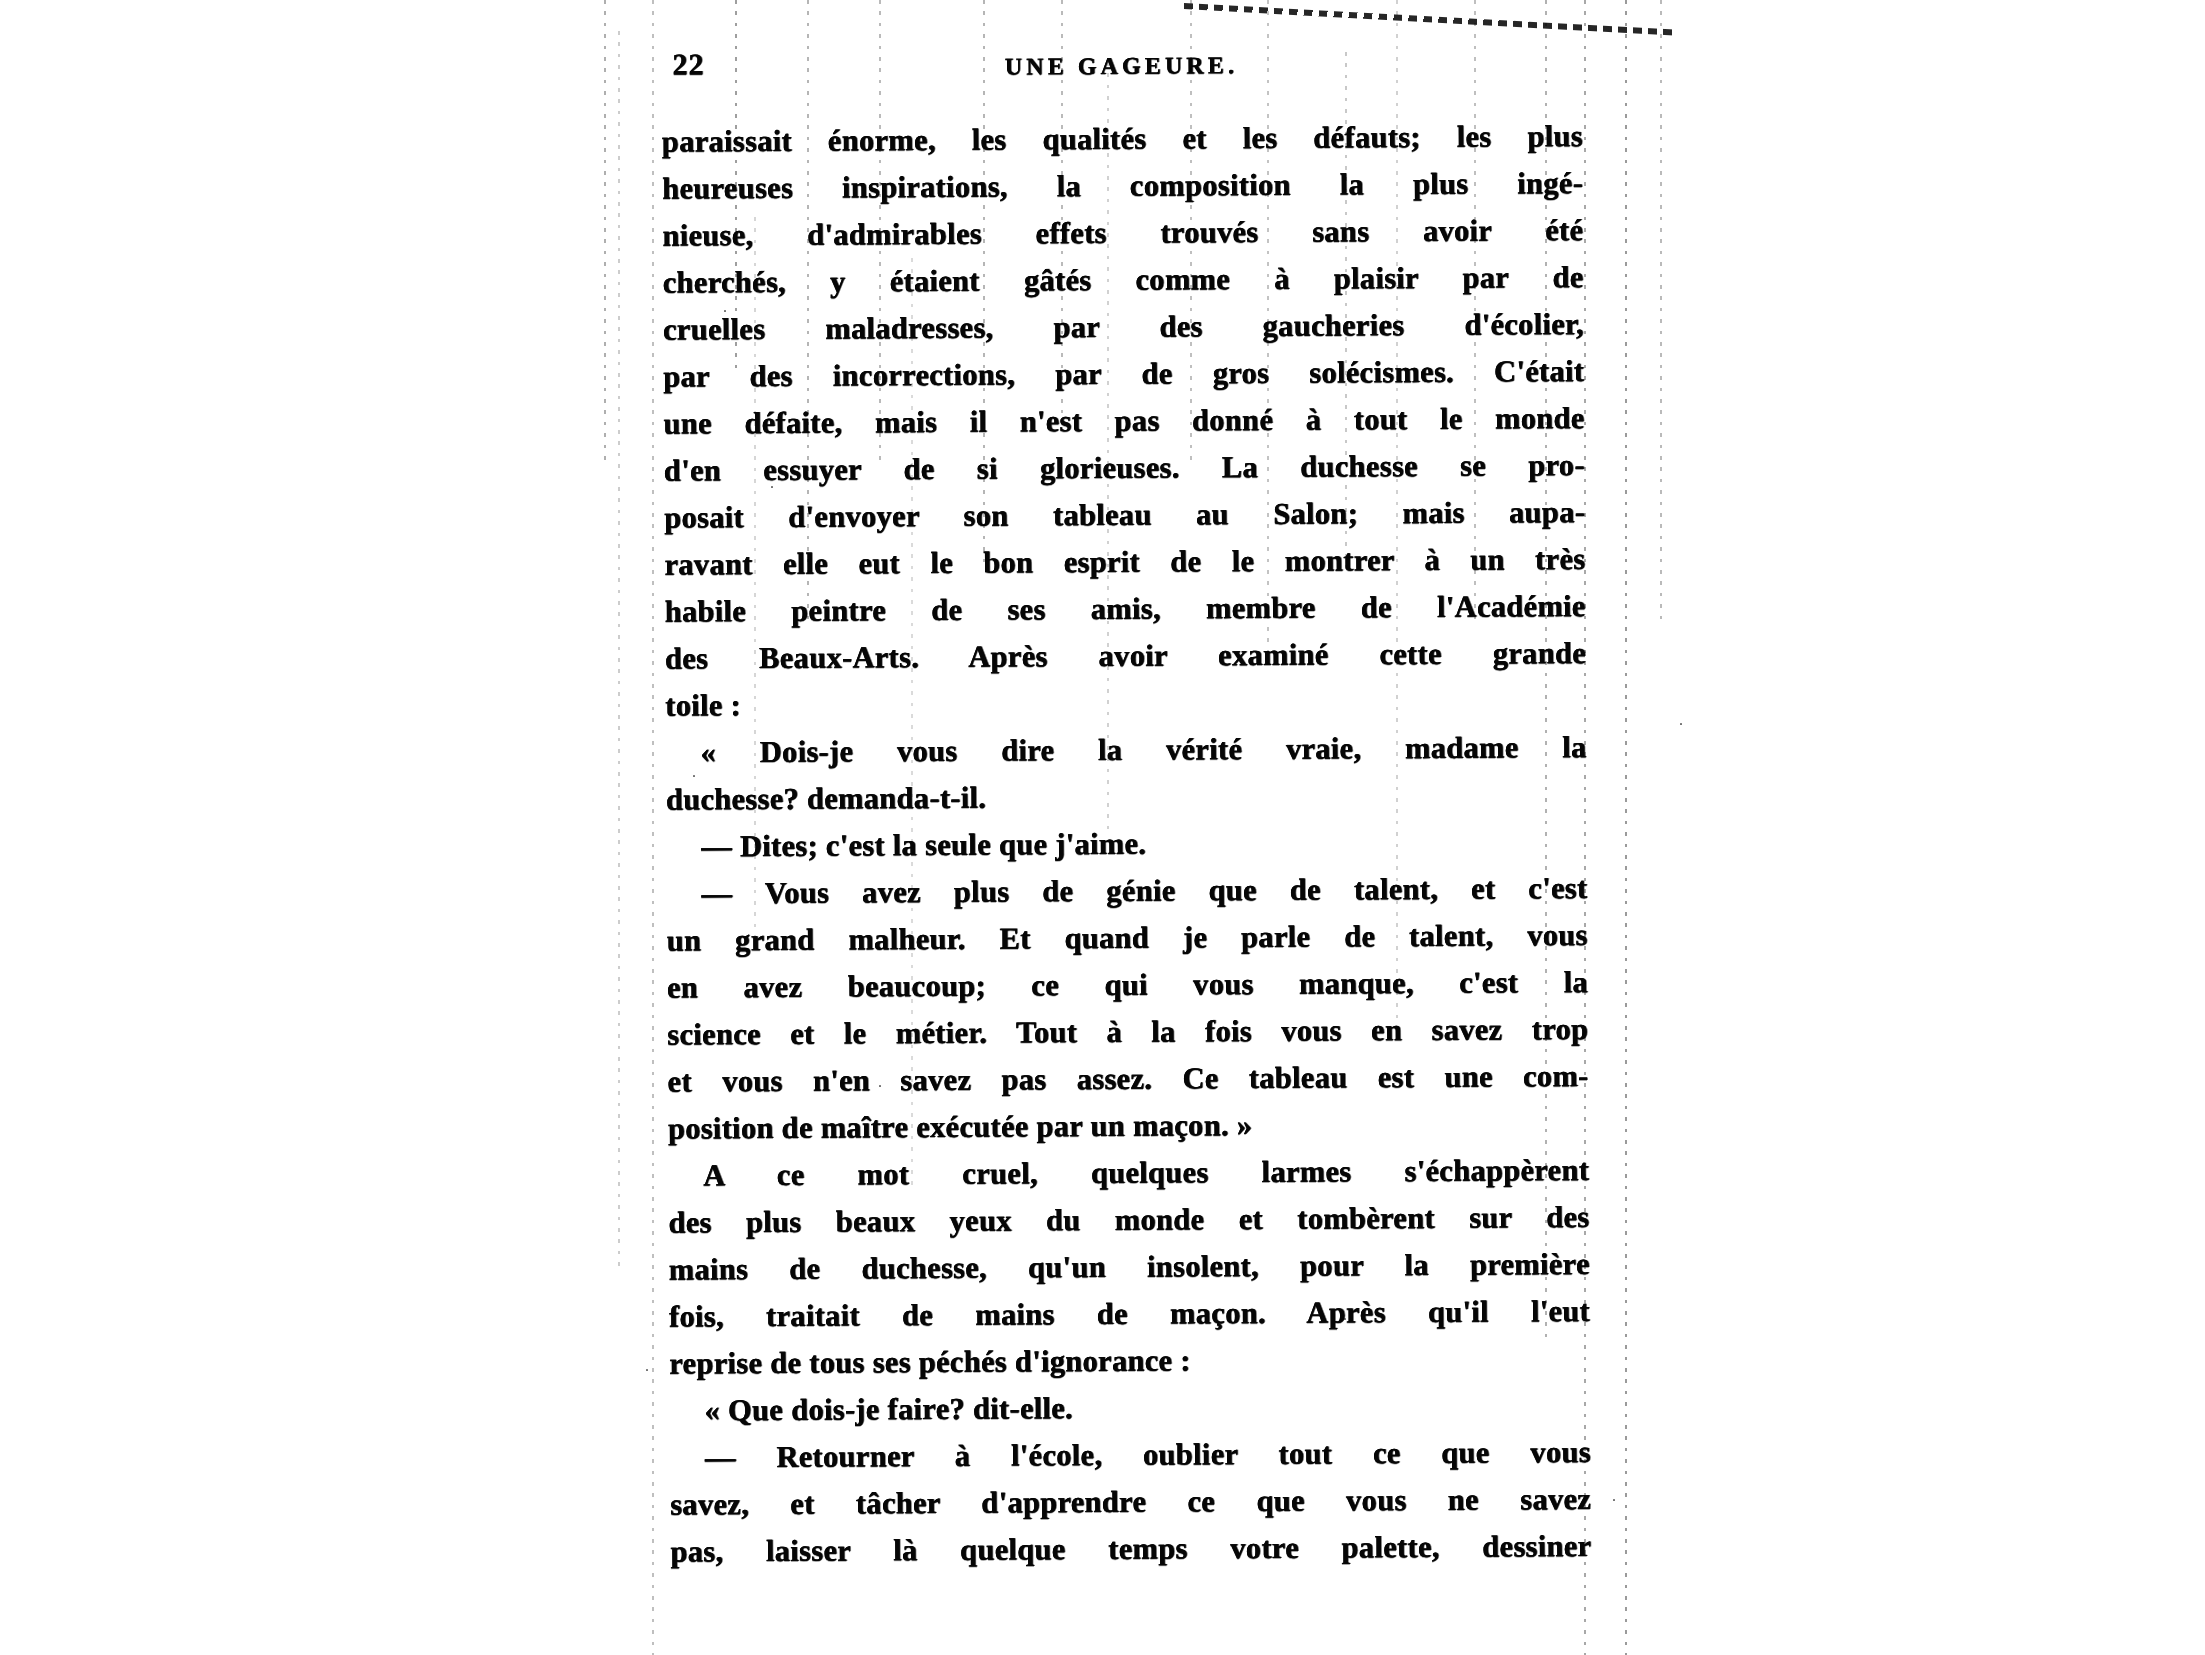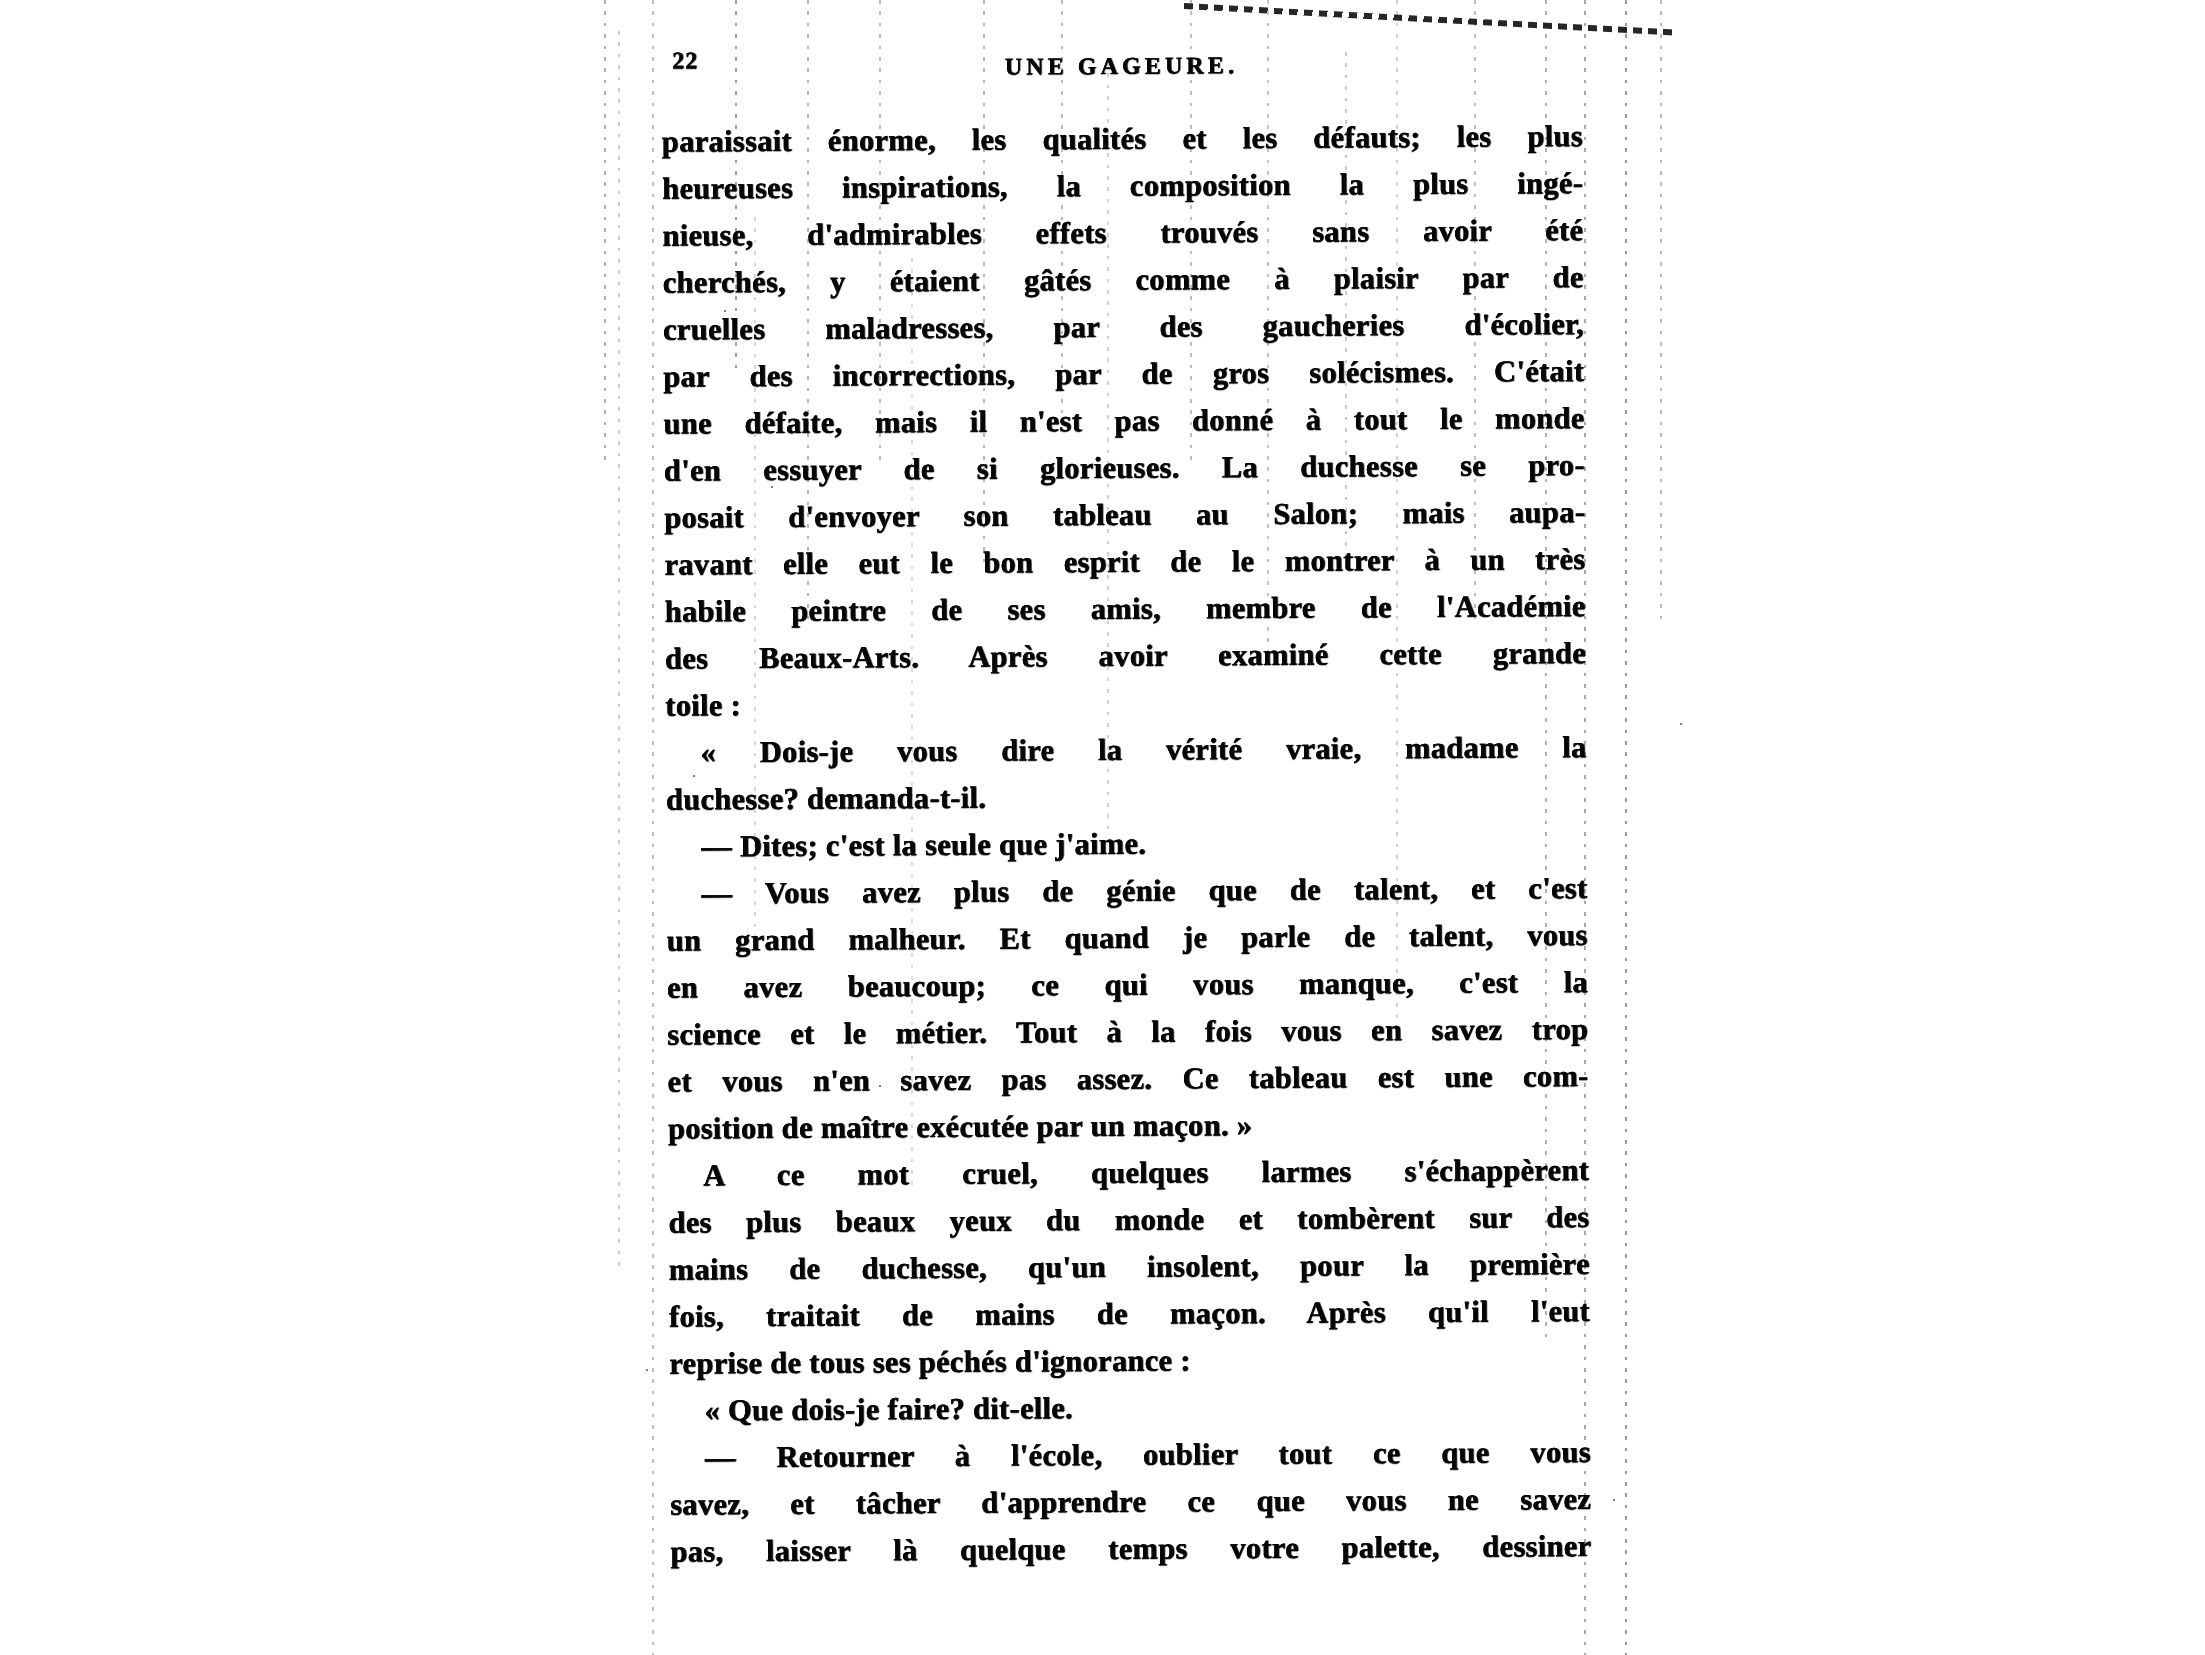--- a/index.html
+++ b/index.html
@@ -3,21 +3,21 @@
 <meta charset="utf-8">
 <style>
   html,body{margin:0;padding:0;background:#ffffff;}
   .page{
     position:relative;width:2205px;height:1655px;background:#ffffff;overflow:hidden;
     font-family:"Liberation Serif","DejaVu Serif",serif;color:#060606;
   }
   .scan{position:absolute;left:0;top:0;width:100%;height:100%;transform:rotate(-0.35deg);}
   .inked{text-shadow:0 0 0.5px #000,1px 0 0.5px rgba(0,0,0,.55),0 1px 0.5px rgba(0,0,0,.35);}
   .pagenum{
-    position:absolute;left:677px;top:45px;font-size:24px;font-weight:bold;
+    position:absolute;left:677px;top:45px;font-size:30px;font-weight:bold;
     letter-spacing:1px;
   }
   .running-title{
     position:absolute;left:666px;top:53px;width:920px;text-align:center;
     font-size:24px;font-weight:bold;letter-spacing:4.1px;
   }
   .text-block{
     position:absolute;left:666px;top:116px;width:921px;
     font-size:30.5px;font-weight:bold;letter-spacing:0.3px;
   }

